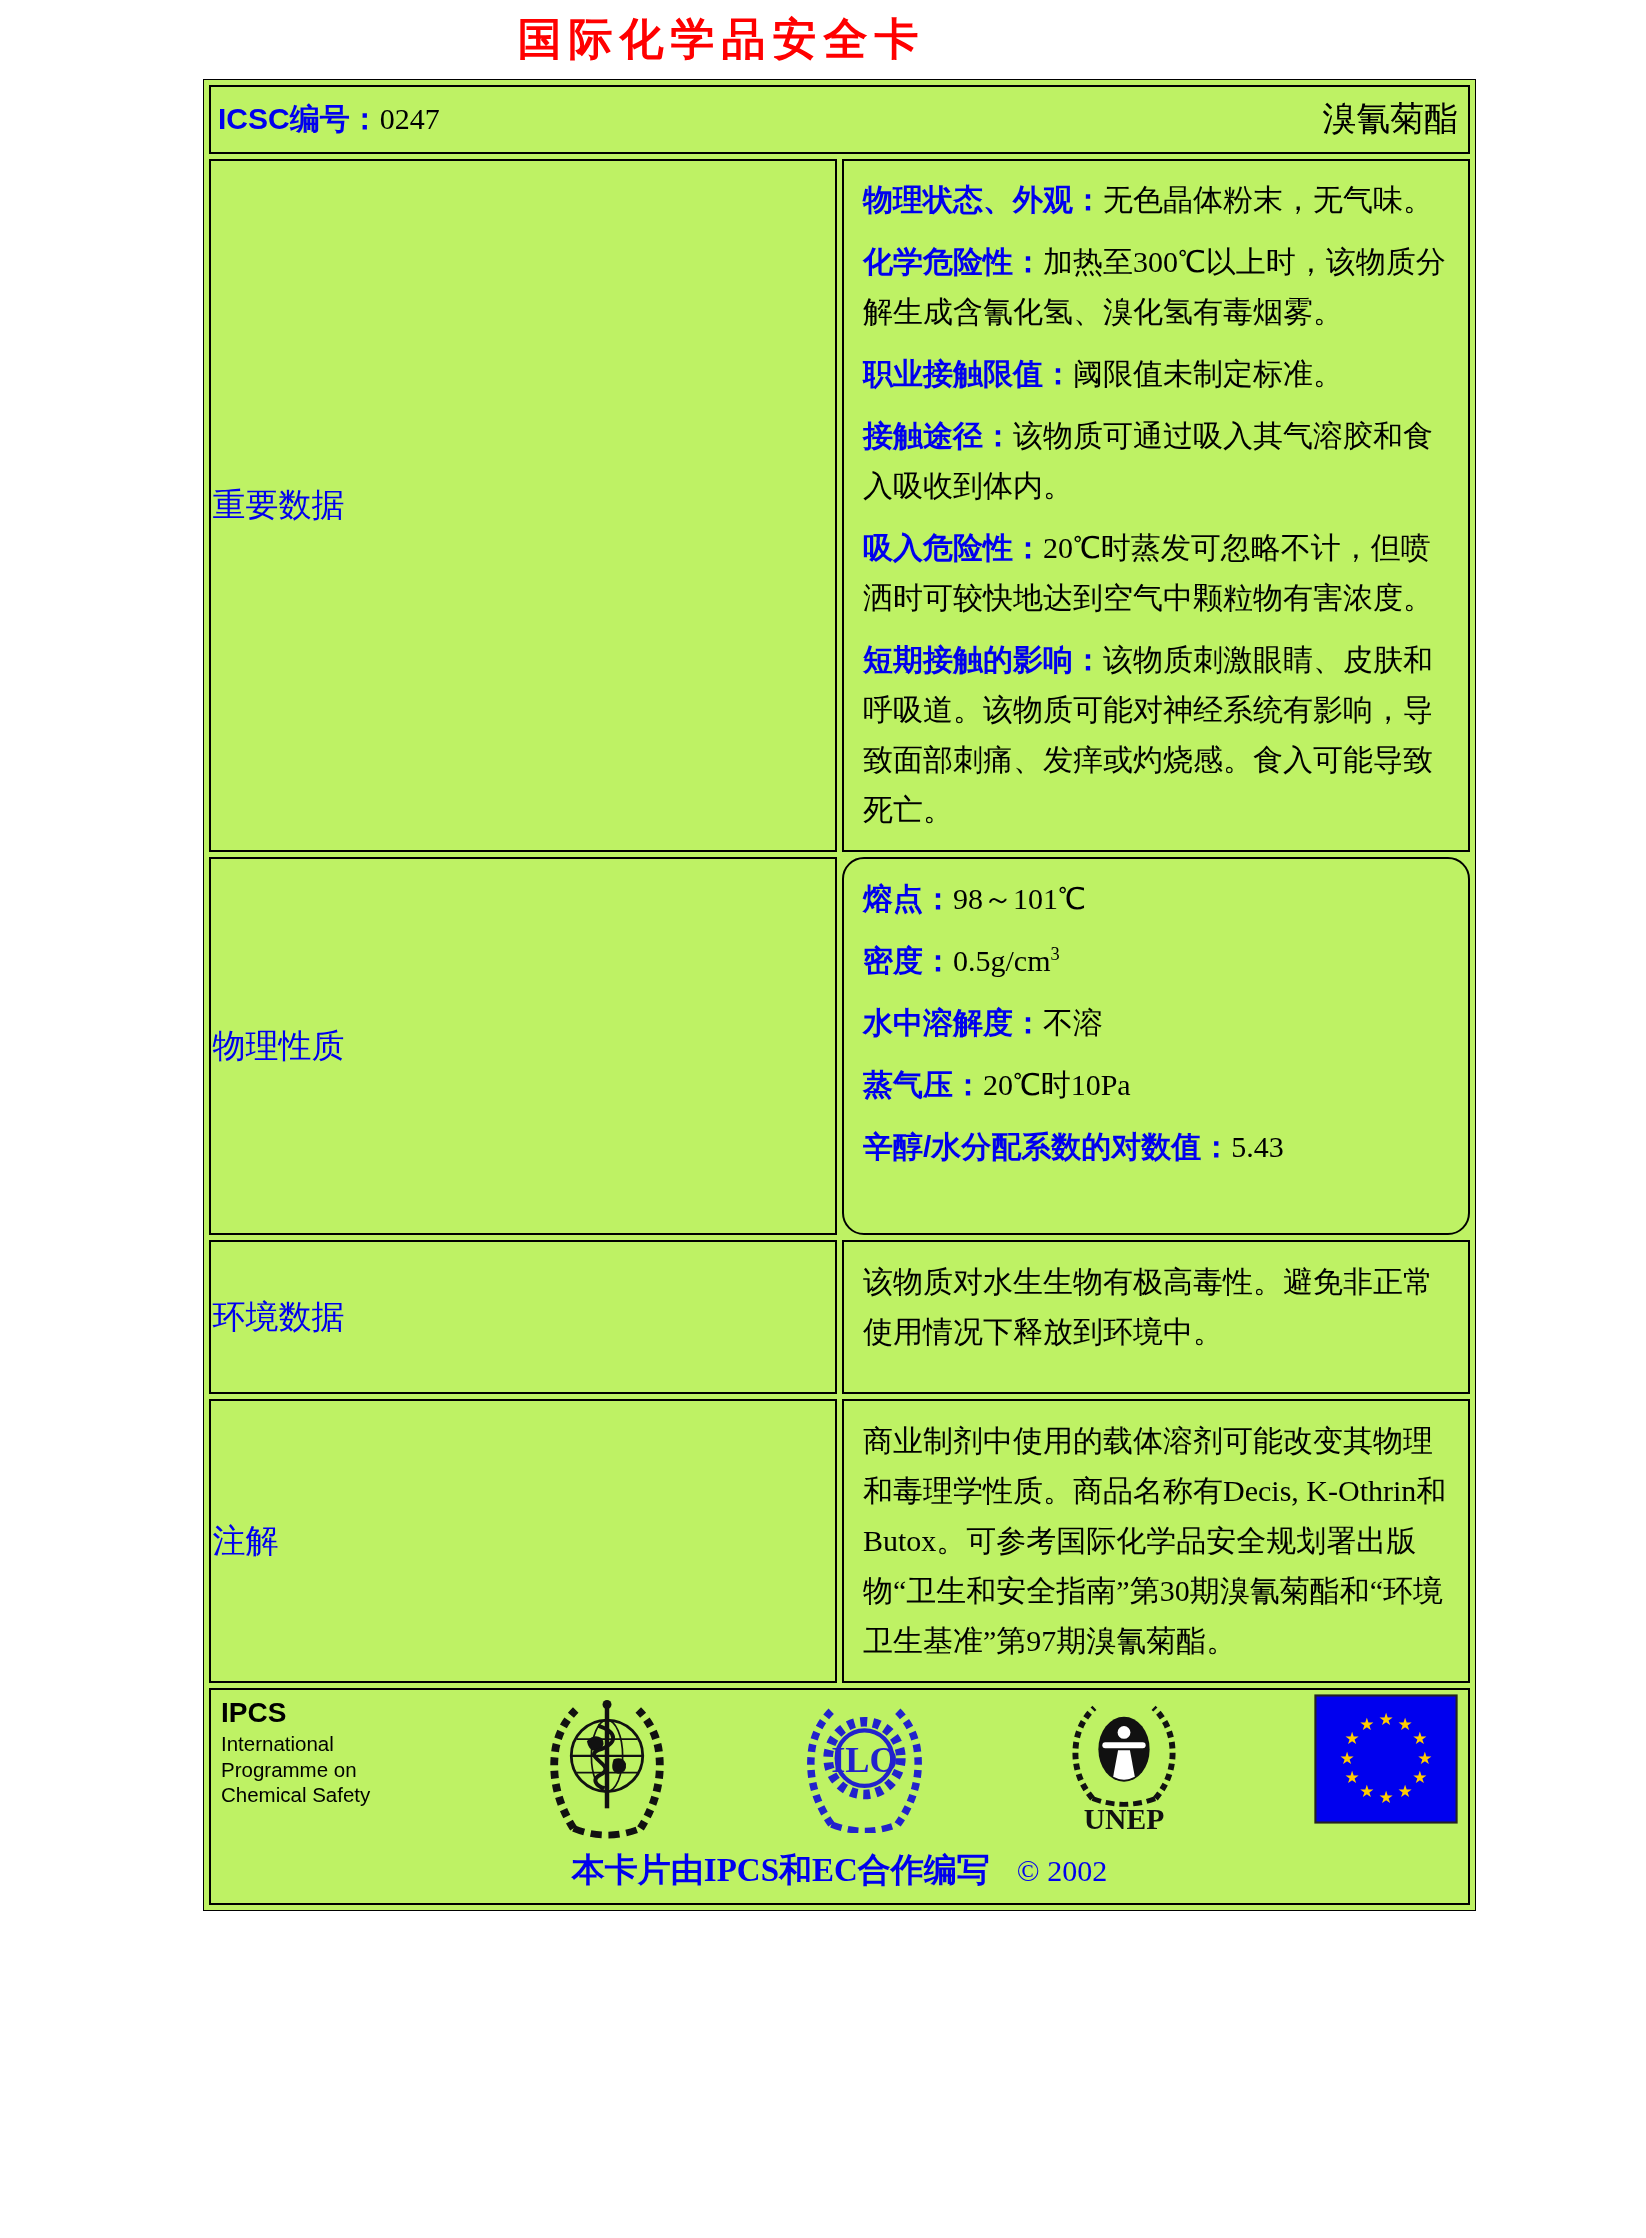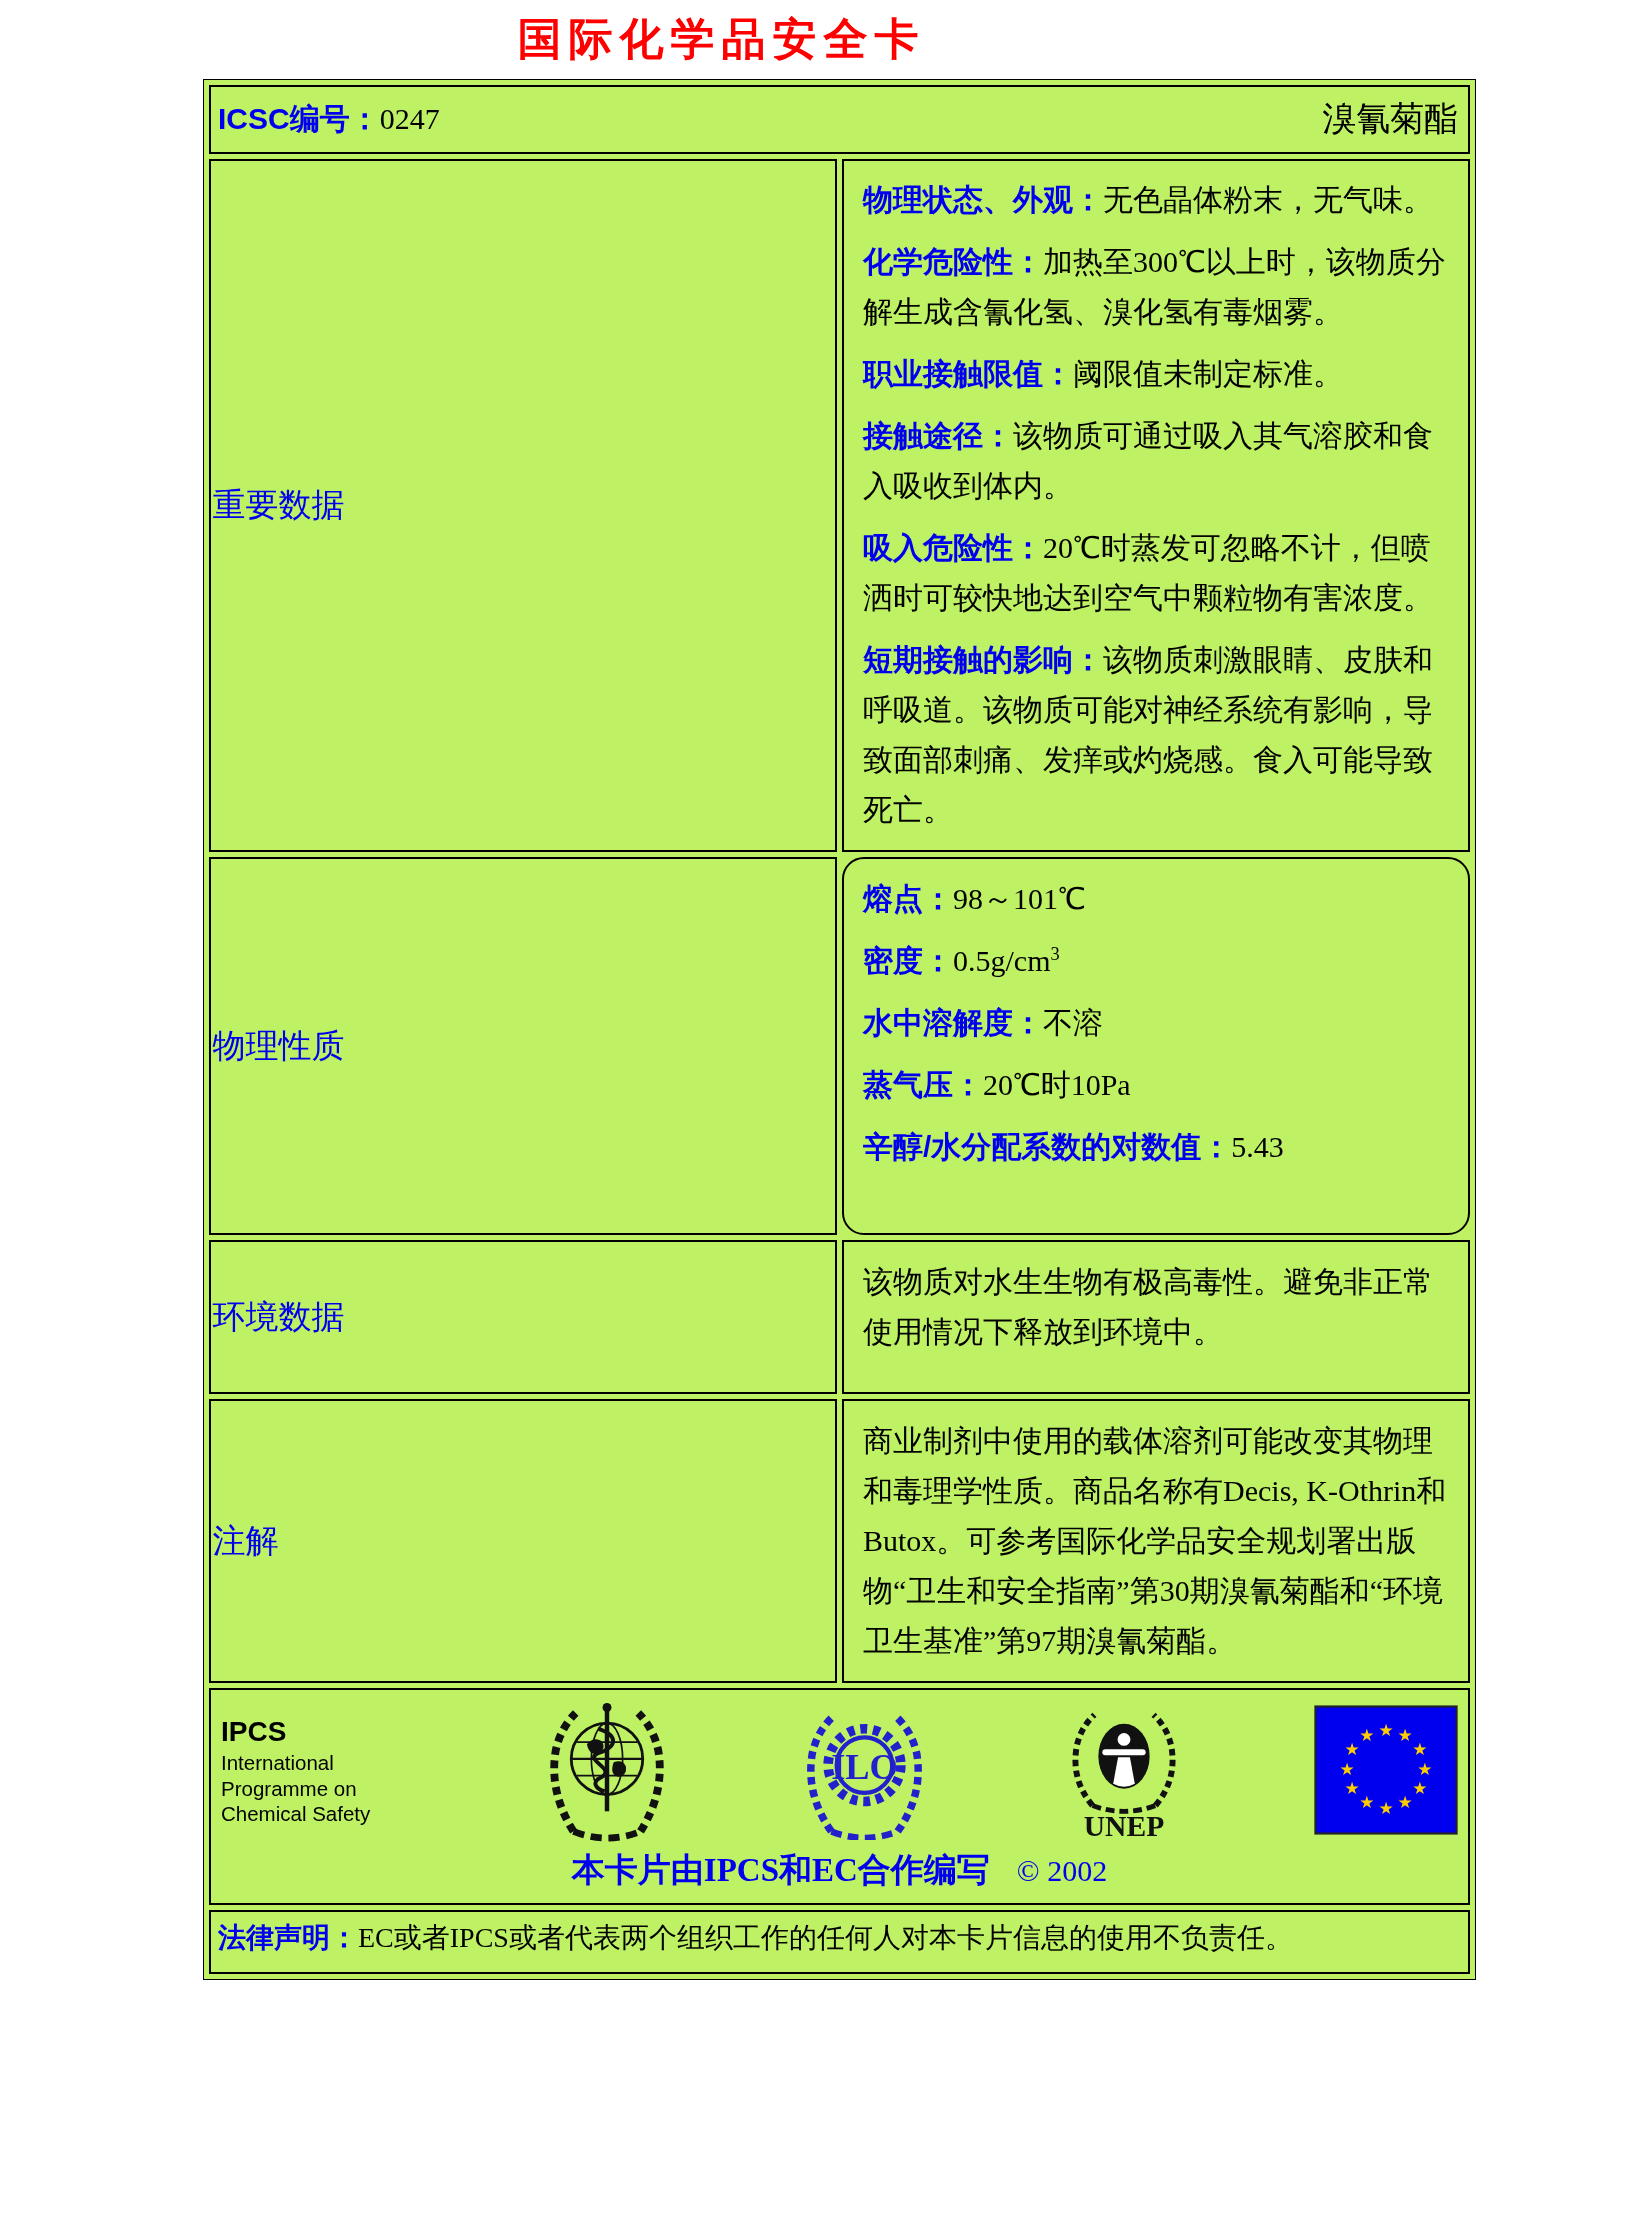--- a/index.html
+++ b/index.html
@@ -38,21 +38,21 @@
   .hdr-name { font-size:34px; padding-right:2.8px; }
   .h-imp   { height:637px; }
   .h-phys  { height:368px;border-radius:22px; }
   .h-env   { height:145px; }
   .h-notes { height:193px; }
   .h-add   { height:47px; }
   .h-add-cell { vertical-align:middle; line-height:42px; }
   sup.u { font-size:18.4px; line-height:0; vertical-align:super; }
   
   td.logos-cell { height:205px; padding:4.2px 10px; }
-  .logos-strip { display:flex; justify-content:space-between; align-items:center; height:152px; }
+  .logos-strip { display:flex; justify-content:space-between; align-items:flex-start; height:152px; }
   .ipcs-block { width:198px; font-family:"Liberation Sans", sans-serif; line-height:25.5px; font-size:20.5px; }
   .ipcs-acronym { font-weight:bold; font-size:28px; line-height:37px; }
   .caption-line {
     text-align:center; margin-top:4.2px; font-size:33px; line-height:40px;
     color:#0000EE; font-weight:bold; font-family:"Liberation Serif", serif;
   }
   .caption-line .copy { font-weight:normal; font-size:30px; margin-left:27px; }
   td.legal-cell { height:54px; line-height:45px; font-size:28px; vertical-align:top; }
   svg text { user-select:none; }
 </style>
@@ -184,20 +184,15 @@
           </g>
         </svg>
       </div>
 
       <div class="caption-line">
         <span>本卡片由IPCS和EC合作编写</span><span class="copy">© 2002</span>
       </div>
     </td>
   </tr>
 
-  <tr>
-    <td colspan="2" class="legal-cell">
-      <span class="k">法律声明：</span><span>EC或者IPCS或者代表两个组织工作的任何人对本卡片信息的使用不负责任。</span>
-    </td>
-  </tr>
 </tbody>
   </table>
 
 
 </body></html>

